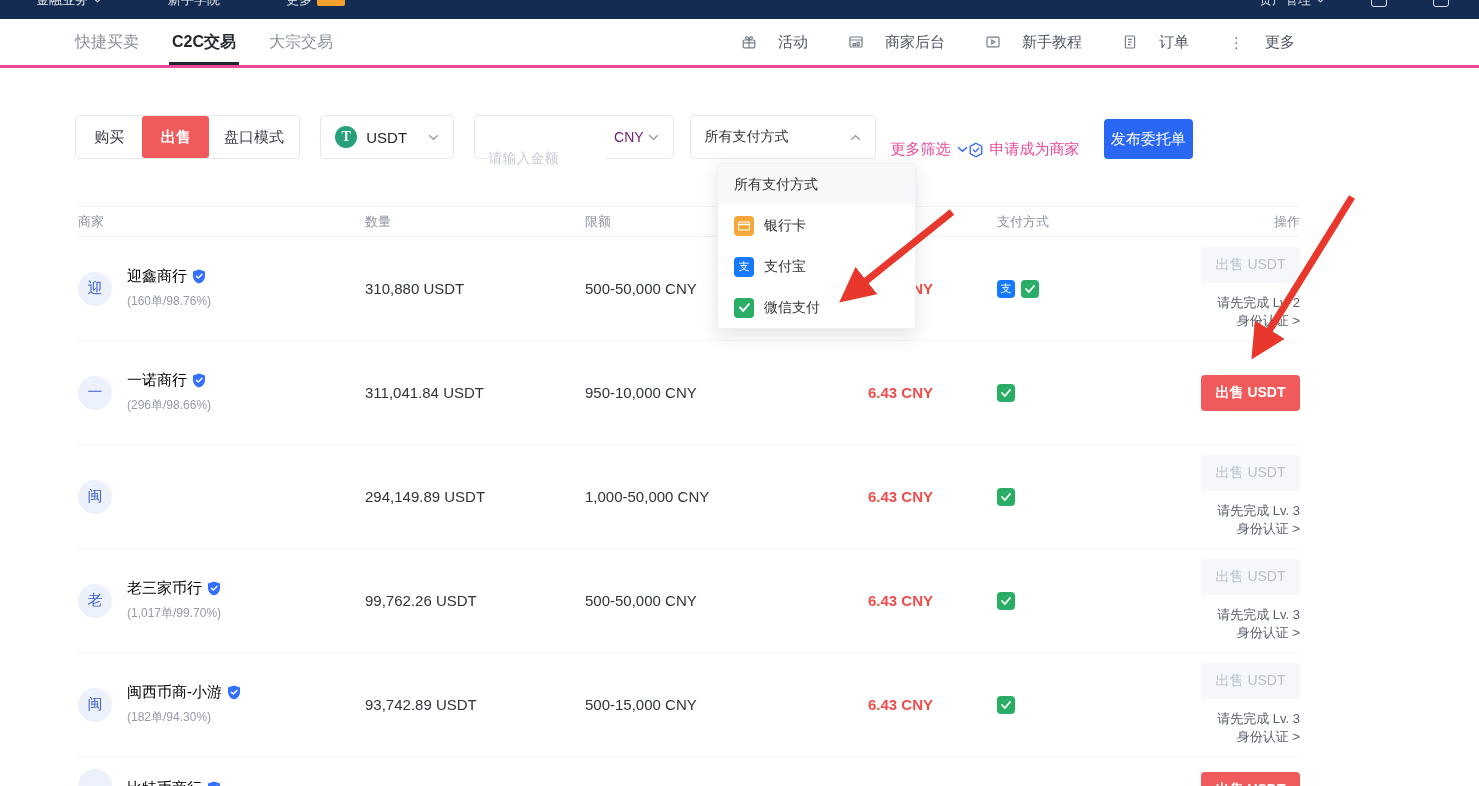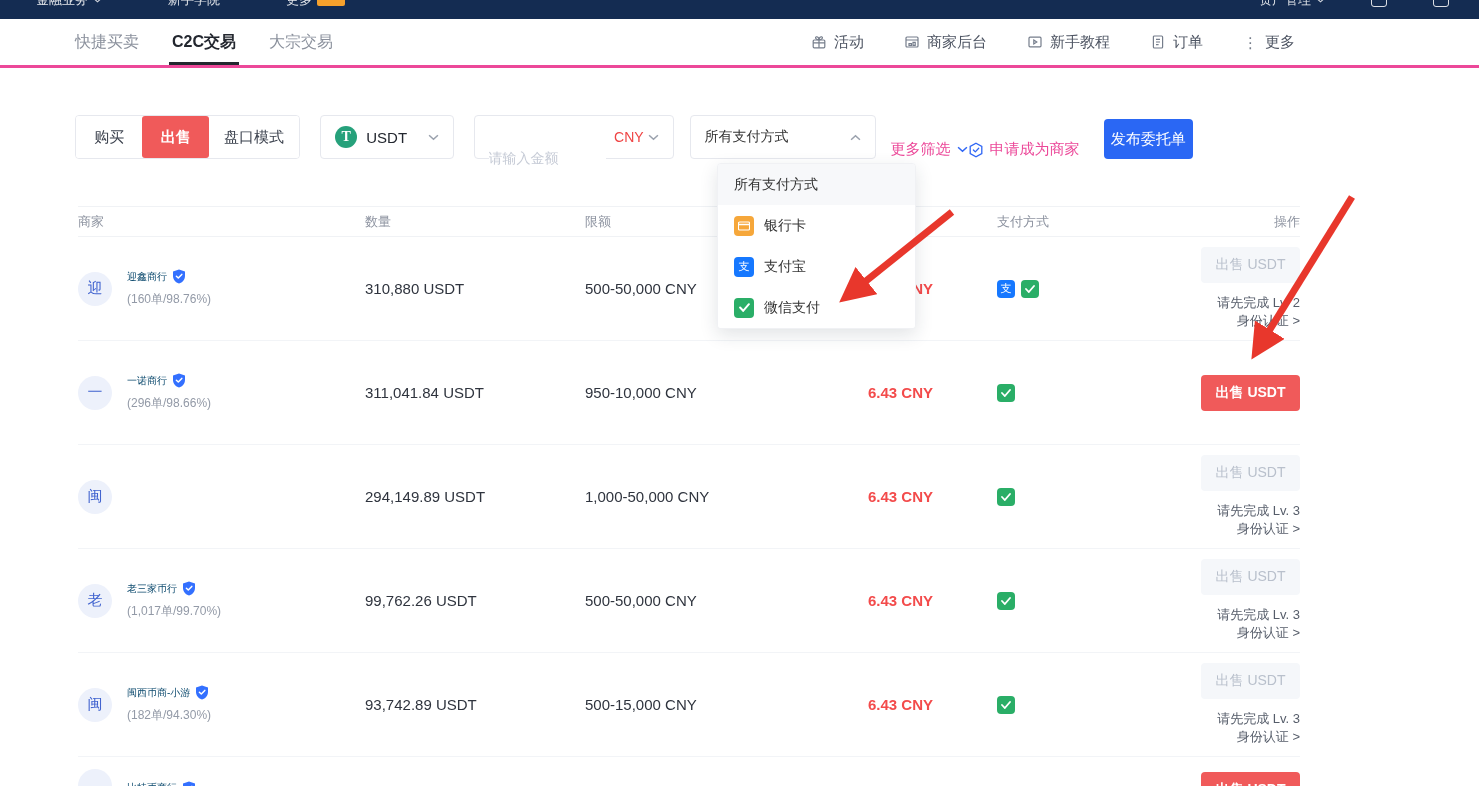--- a/index.html
+++ b/index.html
@@ -14,53 +14,53 @@
   .tb-item { color:rgba(255,255,255,.88); font-size:13px; margin-right:66px; display:flex; align-items:center; gap:5px; white-space:nowrap; }
   .tb-badge { width:28px; height:12px; background:#f6a12d; border-radius:2px; display:inline-block; }
   .tb-right { margin-left:auto; display:flex; align-items:center; gap:46px; }
   .tb-ic { width:16px; height:14px; border:1.4px solid rgba(255,255,255,.85); border-radius:3px; display:inline-block; }
   
   .nav { height:49px; display:flex; align-items:stretch; padding:0 184px 0 72px; border-bottom:3px solid #ec4899; background:#fff; }
   .tab { font-size:16px; color:#8a909c; margin-right:27px; display:flex; align-items:center; position:relative; cursor:pointer; padding:0 3px; }
   .tab.active { color:#23272f; font-weight:700; }
   .tab.active::after { content:""; position:absolute; left:0; right:0; bottom:0; height:3px; background:#23272f; }
   .nav-links { margin-left:auto; display:flex; align-items:center; gap:40px; }
-  .nav-link { display:flex; align-items:center; gap:7px; font-size:15px; color:#4d5462; cursor:pointer; white-space:nowrap; }
+  .nav-link { display:flex; align-items:center; gap:21px; font-size:15px; color:#4d5462; cursor:pointer; white-space:nowrap; }
   .nav-link svg { stroke:#757d8b; fill:none; stroke-width:1.2; }
   .dots { font-size:15px; color:#757d8b; line-height:1; }
   
   .filters { display:flex; align-items:flex-end; margin:47px 0 0 75px; width:1118px; height:44px; }
   .seg { display:flex; border:1px solid #e6e8ee; border-radius:4px; height:44px; overflow:hidden; }
   .seg-btn { width:72px; display:flex; align-items:center; justify-content:center; font-size:15px; color:#3c424e; cursor:pointer; background:#fff; }
   .seg-btn.wide { width:98px; }
   .seg-btn.active { background:#f05a5a; color:#fff; border-radius:3px; font-weight:700; }
   .box { height:44px; border:1px solid #e6e8ee; border-radius:4px; display:flex; align-items:center; padding:0 14px; background:#fff; }
   .coin-box { width:142px; margin-left:20px; gap:9px; cursor:pointer; }
   .coin-label { font-size:15px; color:#23272f; flex:1; }
   .usdt-ic { width:22px; height:22px; border-radius:50%; background:#26a17b; color:#fff; font-weight:700; font-size:14px; display:flex; align-items:center; justify-content:center; font-family:"Liberation Serif",serif; }
   .amount-box { width:200px; margin-left:20px; gap:8px; }
   .amount-box input { border:none; outline:none; flex:1; min-width:0; font-size:14px; color:#333;margin-top:41px; }
   .amount-box input::placeholder { color:#c6cbd6; }
-  .cur { font-size:14px; color:#ef4444; display:flex; align-items:center; gap:4px; cursor:pointer; }
+  .cur { font-size:14px; color:#701a75; display:flex; align-items:center; gap:4px; cursor:pointer; }
   .pay-box { width:199px; margin-left:16px; cursor:pointer; }
   .pay-label { flex:1; font-size:14px; color:#333; }
   .link-blue { color:#ec4899; font-size:15px; display:flex; align-items:center; gap:6px; cursor:pointer; white-space:nowrap; }
   .morefilter { margin-left:15px; }
   .spacer { flex:1; }
   .apply svg { stroke:#2f66f5; fill:none; stroke-width:1.3; }
   .post-btn { margin-left:24px; width:97px; height:40px; background:#2a67f4; color:#fff; font-size:15px; border:none; border-radius:4px; cursor:pointer; display:flex; align-items:center; justify-content:center; }
   .chev { flex-shrink:0; }
   
   .table { margin:47px 0 0 78px; width:1222px; }
   .thead { display:flex; align-items:center; height:31px; border-top:1px solid #f0f2f5; border-bottom:1px solid #f0f2f5; color:#8d93a0; font-size:13px; }
   .c1{width:287px;} .c2{width:220px;} .c3{width:283px;} .c4{width:129px;} .c5{width:204px;} .c6{flex:1; text-align:right;}
   .row { display:flex; align-items:center; height:104px; border-bottom:1px solid #f2f4f7; }
   .merchant { display:flex; align-items:center; gap:15px; }
   .avatar { width:34px; height:34px; border-radius:50%; background:#edf1fb; color:#4063cf; font-size:15px; display:flex; align-items:center; justify-content:center; flex-shrink:0; }
-  .mname { font-size:10px; color:#0c4a6e; display:flex; align-items:center; gap:5px; cursor:pointer; }
+  .mname { font-size:15px; color:#000000; display:flex; align-items:center; gap:5px; cursor:pointer; }
   .mstats { font-size:12px; color:#939aa7; margin-top:7px; }
   .qty,.limit { font-size:15px; color:#2f343e; }
   .price { font-size:15px; font-weight:700; color:#f34b4b; }
   .pays { display:flex; gap:6px; }
   .pic { width:18px; height:18px; border-radius:4px; display:inline-flex; align-items:center; justify-content:center; flex-shrink:0; }
   .pic.lg { width:20px; height:20px; }
   .pic.alipay { background:#1678ff; color:#fff; font-size:11px; }
   .pic.wechat { background:#2aae67; }
   .pic.bankcard { background:#f6a73a; }
   .action { flex:1; display:flex; flex-direction:column; align-items:flex-end; justify-content:space-between; gap:11px; }

